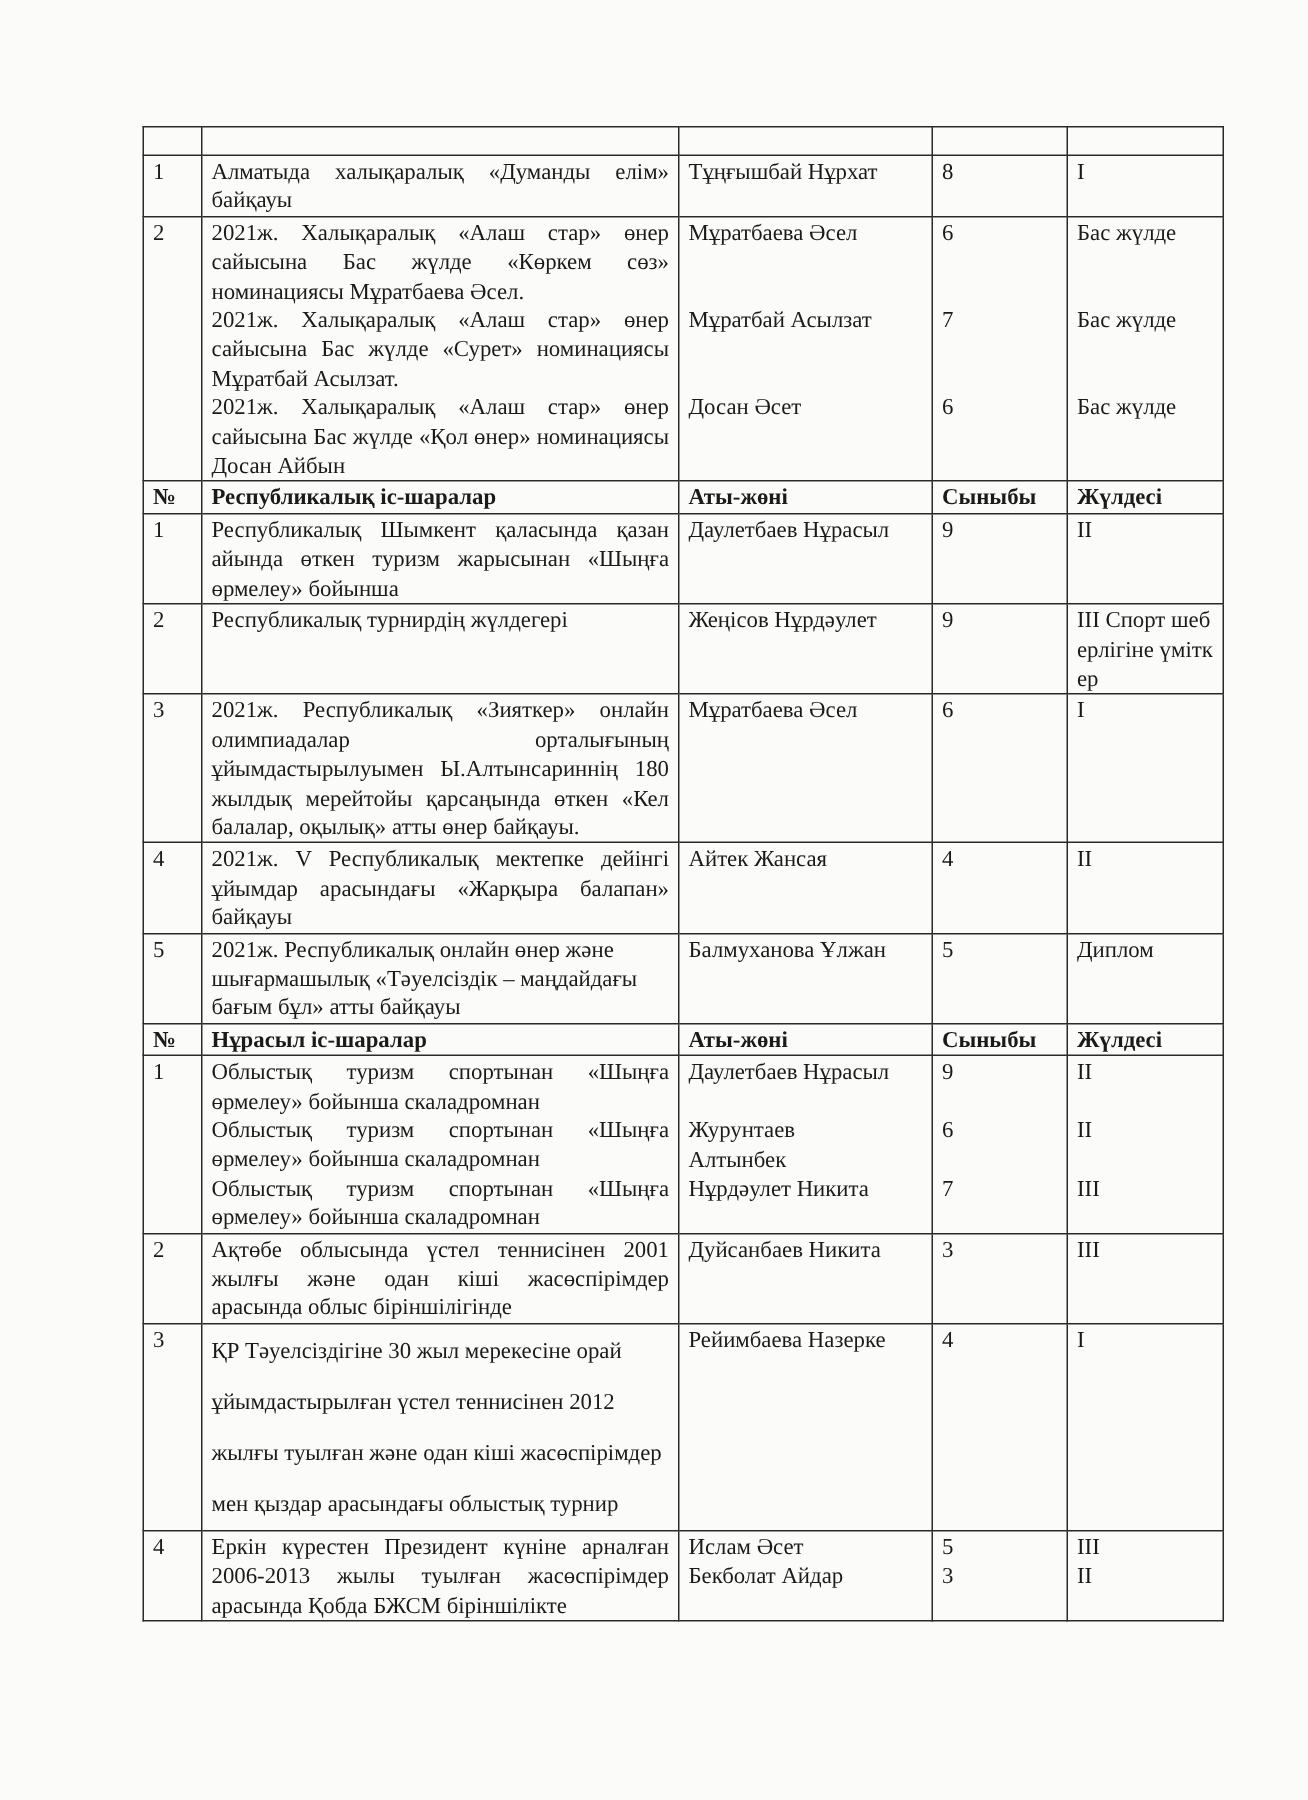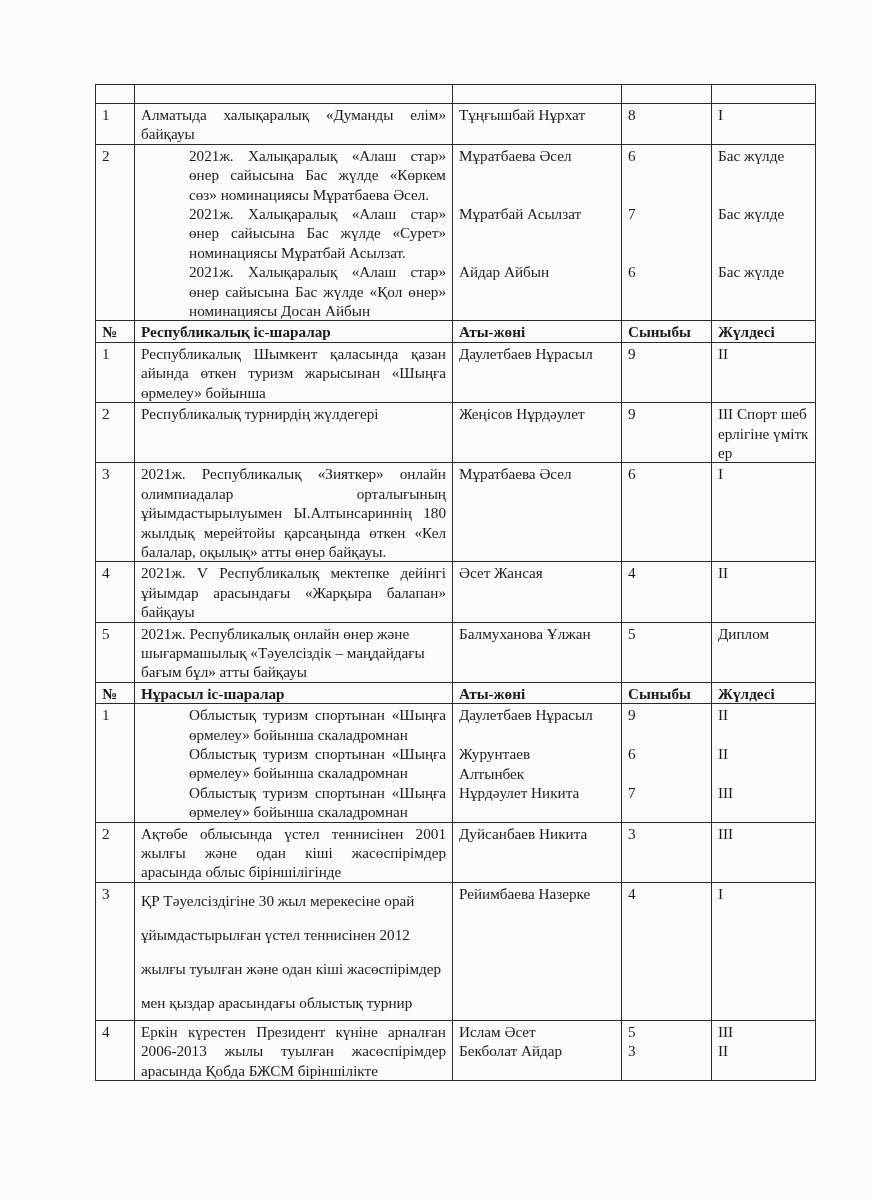--- a/index.html
+++ b/index.html
@@ -8,21 +8,21 @@
     font-family:"Liberation Serif", "DejaVu Serif", serif; color:#1a1a1a;
   }
   table.doc {
     position:absolute; left:95px; top:84px; width:720px;
     border-collapse:collapse; table-layout:fixed; font-size:15.2px; line-height:19.4px;
   }
   table.doc td {
     border:1px solid #2a2a2a; vertical-align:top; padding:1px 6px 0 6px;
   }
   col.c1 { width:39px; } col.c2 { width:318px; } col.c3 { width:169px; } col.c4 { width:90px; } col.c5 { width:104px; }
-  .just { text-align:justify; text-align-last:left;margin-left:48px; }
+  .just { text-align:justify; text-align-last:left; }
   tr.hdr td { font-weight:bold; }
   tr.blank td { height:17px; }
   .blk { display:block; } 
 </style>
 </head>
 <body>
 
 <table class="doc">
   <colgroup>
       <col class="c1">
@@ -51,21 +51,21 @@
   <tr>
     <td>2</td>
     <td>
       <span class="blk just">2021ж. Халықаралық «Алаш стар» өнер сайысына Бас жүлде «Көркем сөз» номинациясы Мұратбаева Әсел.</span>
       <span class="blk just">2021ж. Халықаралық «Алаш стар» өнер сайысына Бас жүлде «Сурет» номинациясы Мұратбай Асылзат.</span>
       <span class="blk just">2021ж. Халықаралық «Алаш стар» өнер сайысына Бас жүлде «Қол өнер» номинациясы Досан Айбын</span>
     </td>
     <td>
       <span class="blk" style="height:58px">Мұратбаева Әсел</span>
       <span class="blk" style="height:58px">Мұратбай Асылзат</span>
-      <span class="blk">Айдар Айбын</span>
+      <span class="blk">Досан Әсет</span>
     </td>
     <td>
       <span class="blk" style="height:58px">6</span>
       <span class="blk" style="height:58px">7</span>
       <span class="blk">6</span>
     </td>
     <td>
       <span class="blk" style="height:58px">Бас жүлде</span>
       <span class="blk" style="height:58px">Бас жүлде</span>
       <span class="blk">Бас жүлде</span>
@@ -96,21 +96,21 @@
   <tr>
     <td>3</td>
     <td class="just">2021ж. Республикалық «Зияткер» онлайн олимпиадалар орталығының ұйымдастырылуымен Ы.Алтынсариннің 180 жылдық мерейтойы қарсаңында өткен «Кел балалар, оқылық» атты өнер байқауы.</td>
     <td>Мұратбаева Әсел</td>
     <td>6</td>
     <td>I</td>
   </tr>
   <tr>
     <td>4</td>
     <td class="just">2021ж. V Республикалық мектепке дейінгі ұйымдар арасындағы «Жарқыра балапан» байқауы</td>
-    <td>Әсет Жансая</td>
+    <td>Айтек Жансая</td>
     <td>4</td>
     <td>II</td>
   </tr>
   <tr>
     <td>5</td>
     <td>2021ж. Республикалық онлайн өнер және шығармашылық «Тәуелсіздік – маңдайдағы бағым бұл» атты байқауы</td>
     <td>Балмуханова Ұлжан</td>
     <td>5</td>
     <td>Диплом</td>
   </tr>

